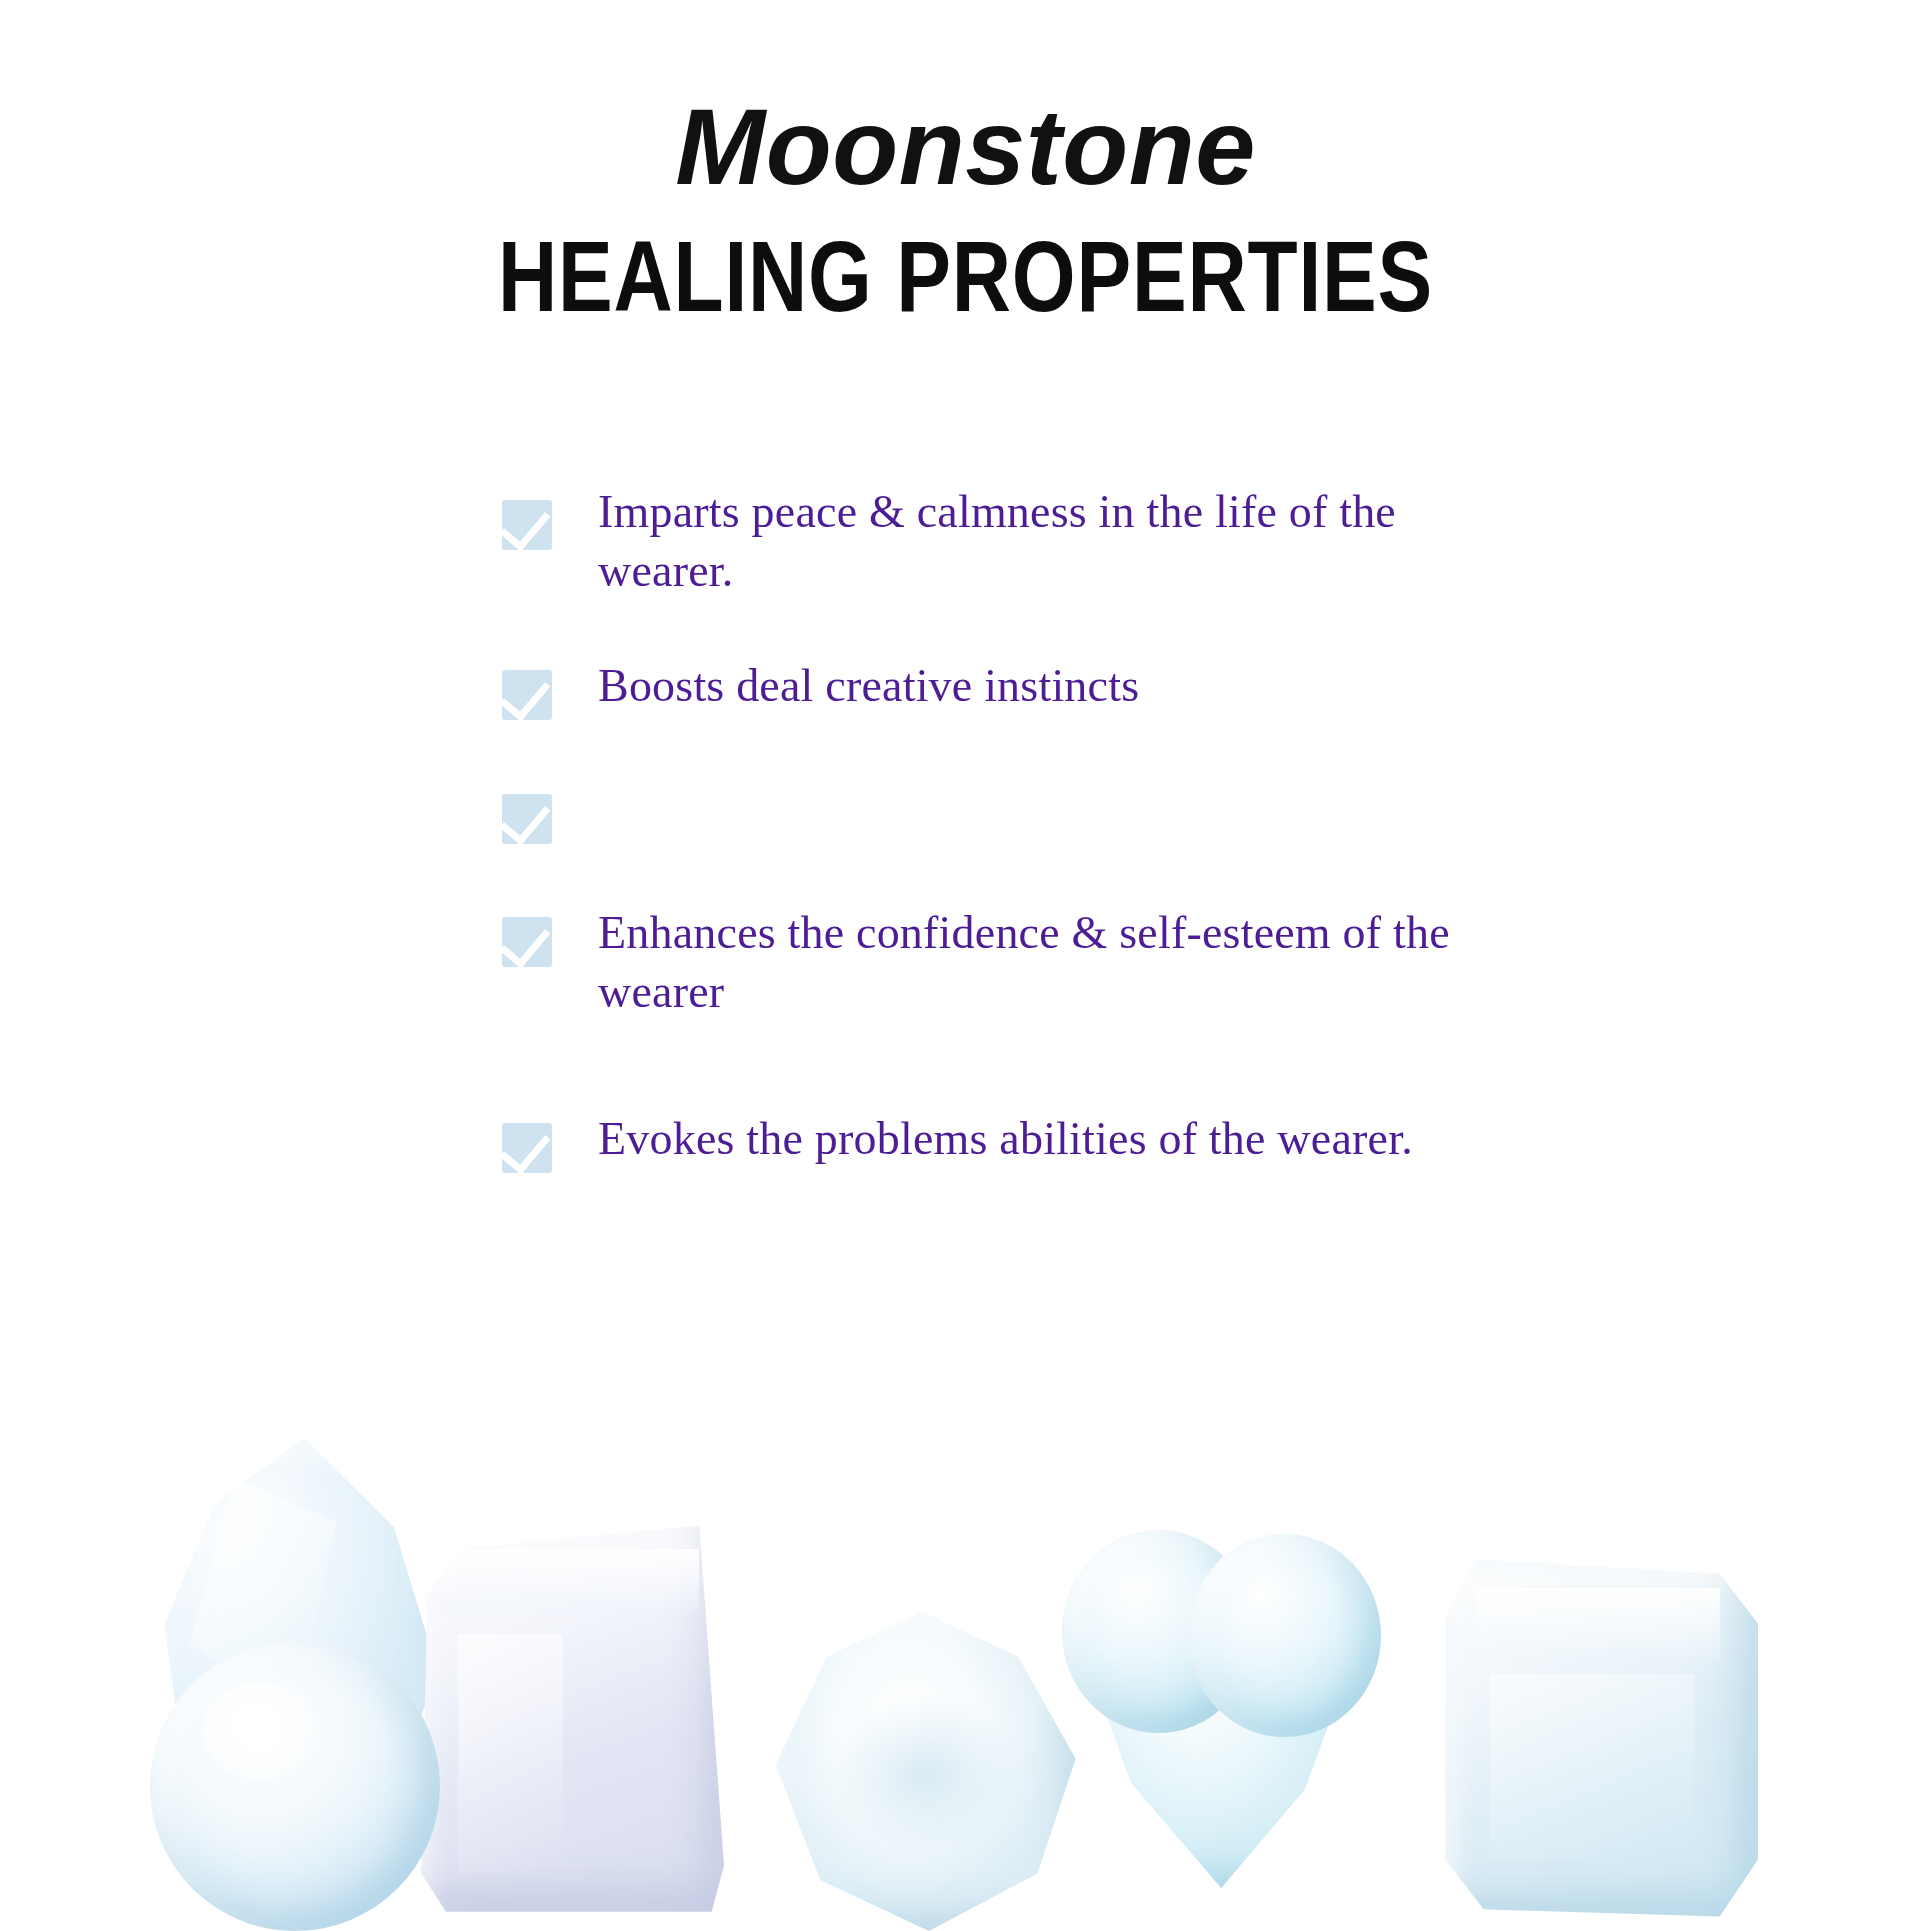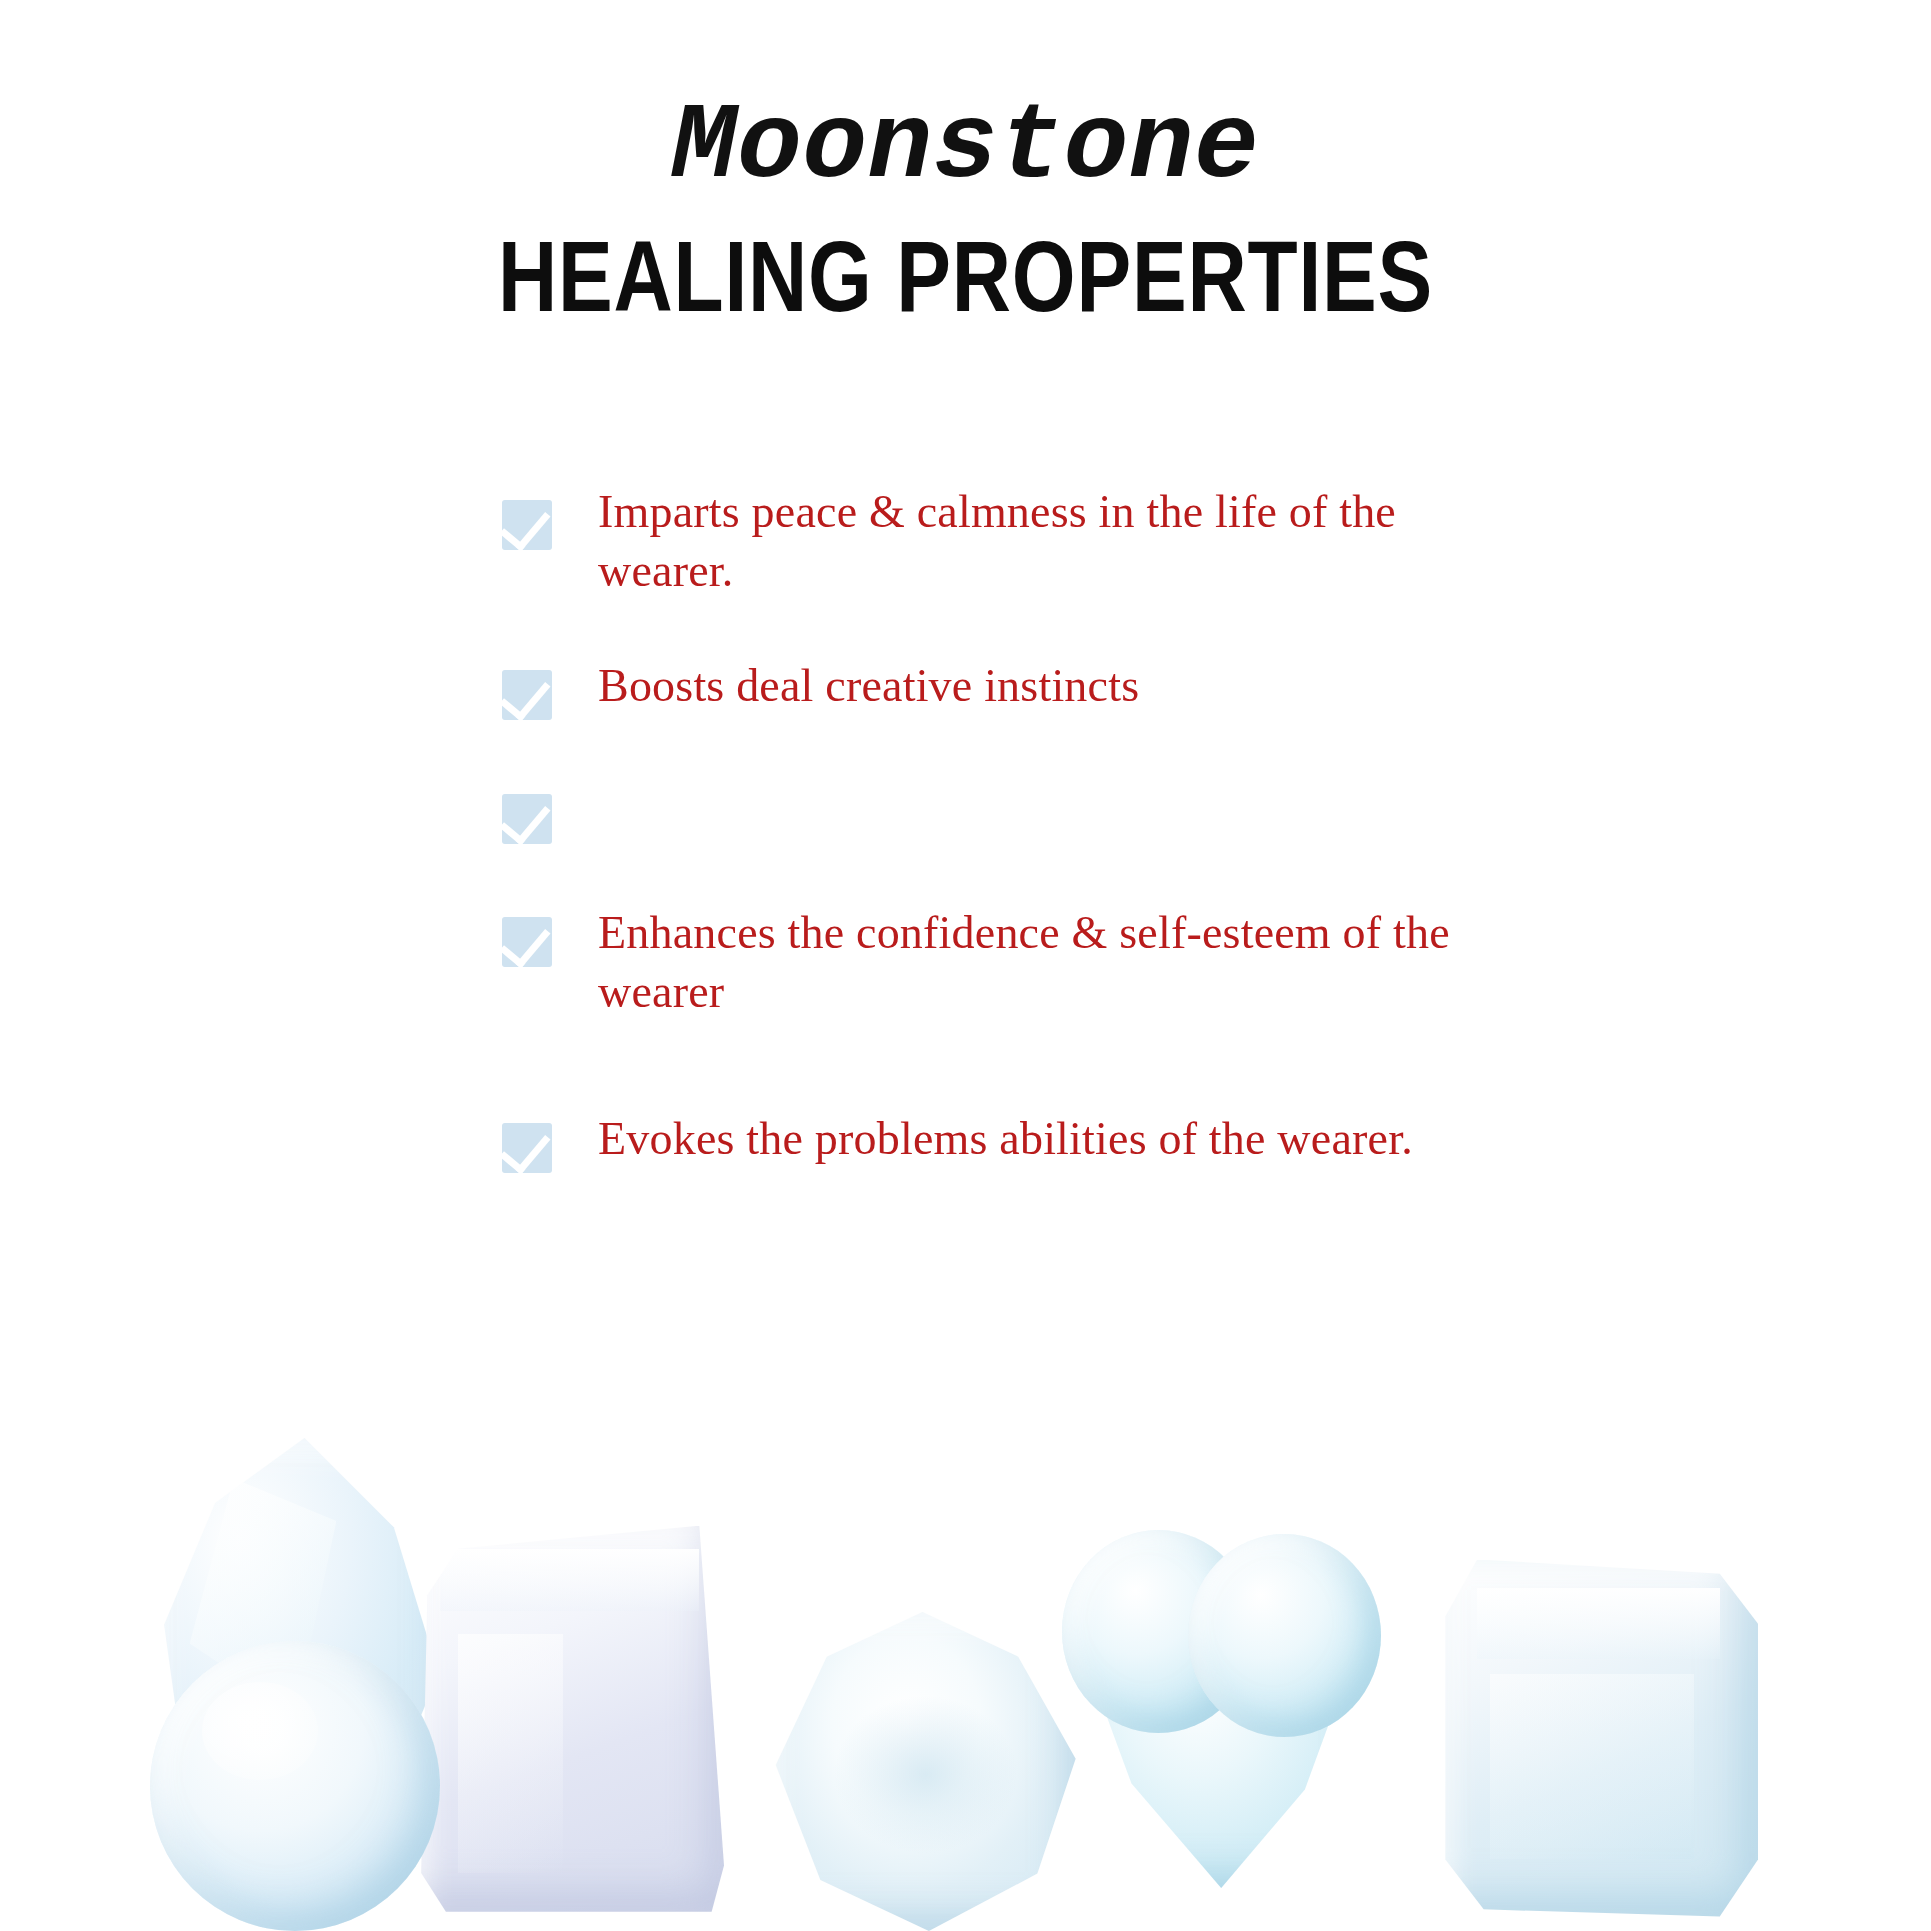--- a/index.html
+++ b/index.html
@@ -24,21 +24,21 @@
 
   
   .header {
     position: absolute;
     top: 93px;
     left: 0;
     width: 1931px;
     text-align: center;
   }
   .title-script {
-    font-family: Liberation Mono, monospace;
+    font-family: Liberation Sans, sans-serif;
     font-style: italic;
     font-weight: 700;
     font-size: 108px;
     line-height: 1.0;
     color: #111111;
     letter-spacing: 0.5px;
   }
   .title-main {
     margin-top: 25px;
     font-family: "Liberation Sans", sans-serif;
@@ -94,21 +94,21 @@
     border-right: 4.8px solid #9cc0da;
     border-bottom: 4.8px solid #9cc0da;
     transform: rotate(40deg);
     opacity: 0.0;
   }
 
   .item-text {
     font-family: "Liberation Serif", serif;
     font-size: 46px;
     line-height: 1.28;
-    color: #b91c1c;
+    color: #4c1d95;
     letter-spacing: 0.2px;
     max-width: 898px;
   }
 
   
   .item-1 .checkbox { margin-top: 17.4px; }
   .item-2 { margin-bottom: 60px; }
   .item-3 { margin-bottom: 60px; }
   .item-4 { margin-bottom: 88px; }
 

